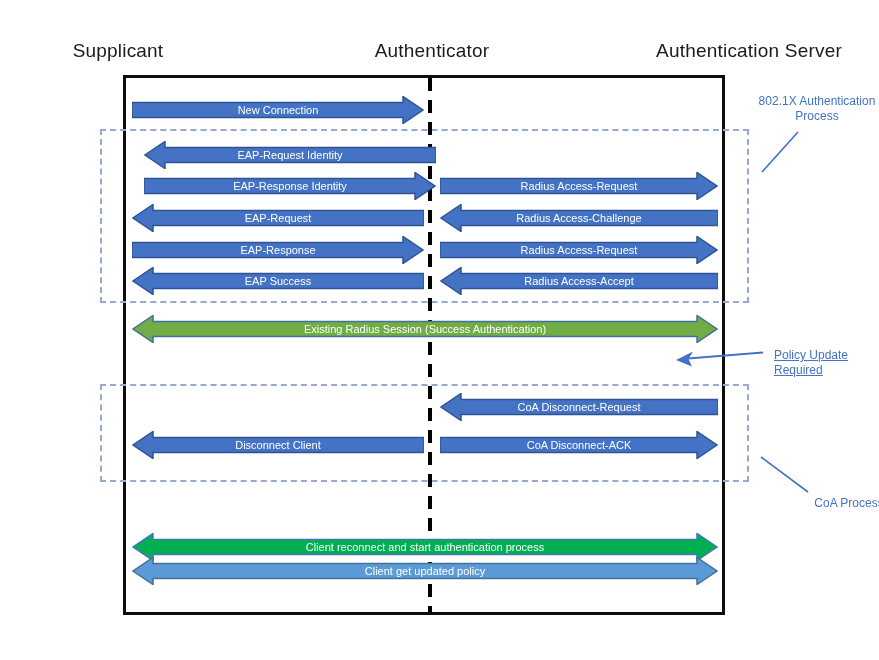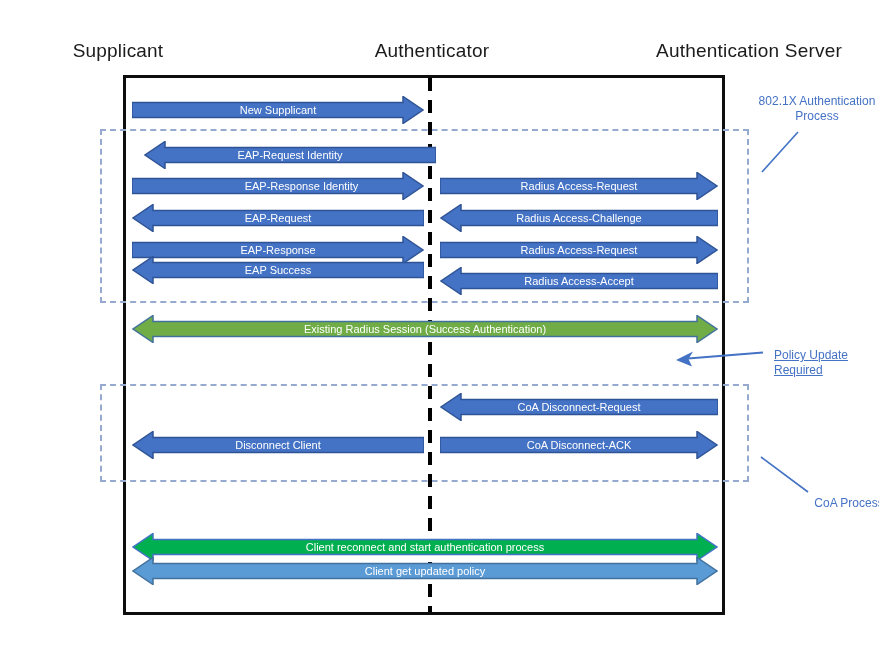--- a/index.html
+++ b/index.html
@@ -56,29 +56,29 @@
   <div id="dashed-8021x" class="dashed-box"></div>
   <div id="dashed-coa" class="dashed-box"></div>
 
   <div class="lifeline"></div>
 
   <div id="arrows-layer">
       <div class="arrow" style="left: 100px; top: 96px; width: 292px;">
         <svg width="292" height="28">
           <polygon points="0,6.5 271,6.5 271,0.5 291,14 271,27.5 271,21.5 0,21.5" fill="#4472C4" stroke="#2F5496" stroke-width="1.5"></polygon>
         </svg>
-        <span class="arrow-label">New Supplicant</span>
+        <span class="arrow-label">New Connection</span>
       </div>
       <div class="arrow" style="left: 112px; top: 141px; width: 292px; text-decoration: underline;">
         <svg width="292" height="28">
           <polygon points="292,6.5 21,6.5 21,0.5 1,14 21,27.5 21,21.5 292,21.5" fill="#4472C4" stroke="#2F5496" stroke-width="1.5"></polygon>
         </svg>
         <span class="arrow-label">EAP-Request Identity</span>
       </div>
-      <div class="arrow" style="left: 100px; top: 172px; width: 292px; padding-left: 47px;">
+      <div class="arrow" style="left: 112px; top: 172px; width: 292px;">
         <svg width="292" height="28">
           <polygon points="0,6.5 271,6.5 271,0.5 291,14 271,27.5 271,21.5 0,21.5" fill="#4472C4" stroke="#2F5496" stroke-width="1.5"></polygon>
         </svg>
         <span class="arrow-label">EAP-Response Identity</span>
       </div>
       <div class="arrow" style="left: 408px; top: 172px; width: 278px;">
         <svg width="278" height="28">
           <polygon points="0,6.5 257,6.5 257,0.5 277,14 257,27.5 257,21.5 0,21.5" fill="#4472C4" stroke="#2F5496" stroke-width="1.5"></polygon>
         </svg>
         <span class="arrow-label">Radius Access-Request</span>
@@ -100,21 +100,21 @@
           <polygon points="0,6.5 271,6.5 271,0.5 291,14 271,27.5 271,21.5 0,21.5" fill="#4472C4" stroke="#2F5496" stroke-width="1.5"></polygon>
         </svg>
         <span class="arrow-label">EAP-Response</span>
       </div>
       <div class="arrow" style="left: 408px; top: 236px; width: 278px;">
         <svg width="278" height="28">
           <polygon points="0,6.5 257,6.5 257,0.5 277,14 257,27.5 257,21.5 0,21.5" fill="#4472C4" stroke="#2F5496" stroke-width="1.5"></polygon>
         </svg>
         <span class="arrow-label">Radius Access-Request</span>
       </div>
-      <div class="arrow" style="left: 100px; top: 256px; width: 292px;">
+      <div class="arrow" style="left: 100px; top: 267px; width: 292px;">
         <svg width="292" height="28">
           <polygon points="292,6.5 21,6.5 21,0.5 1,14 21,27.5 21,21.5 292,21.5" fill="#4472C4" stroke="#2F5496" stroke-width="1.5"></polygon>
         </svg>
         <span class="arrow-label">EAP Success</span>
       </div>
       <div class="arrow" style="left: 408px; top: 267px; width: 278px;">
         <svg width="278" height="28">
           <polygon points="278,6.5 21,6.5 21,0.5 1,14 21,27.5 21,21.5 278,21.5" fill="#4472C4" stroke="#2F5496" stroke-width="1.5"></polygon>
         </svg>
         <span class="arrow-label">Radius Access-Accept</span>

